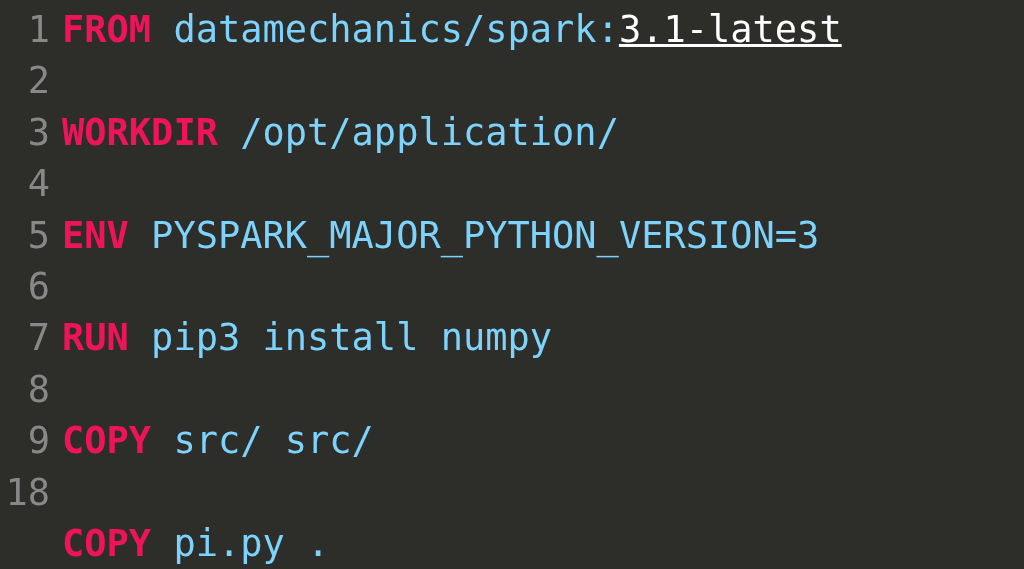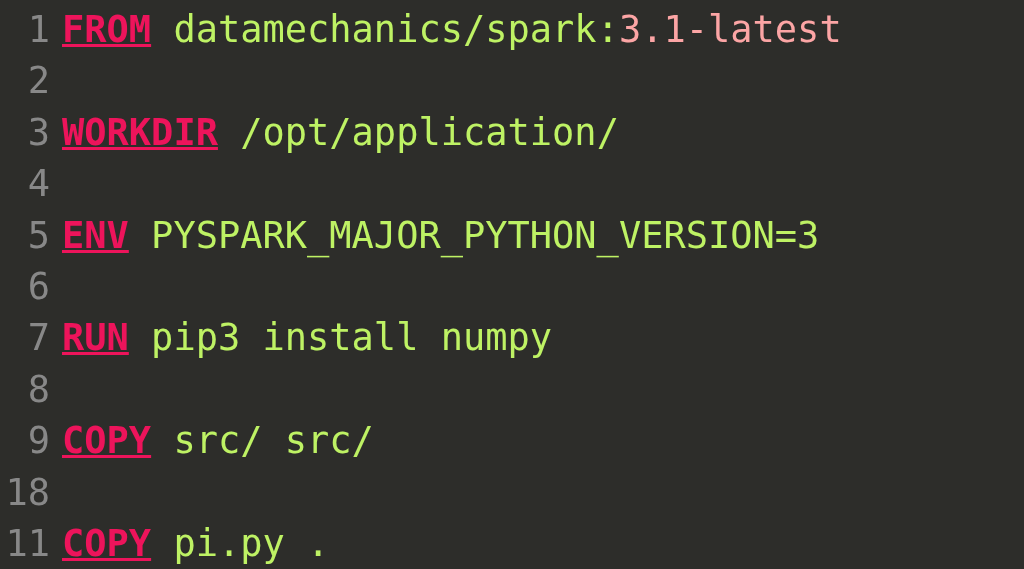--- a/index.html
+++ b/index.html
@@ -33,40 +33,39 @@
       flex: 1;
       color: #e8e8e8;
       white-space: pre;
     }
     .line {
       height: 51.4px;
     }
     .keyword {
       color: #ed145b;
       font-weight: bold;
+    }
+    .tag {
+      color: #ffffff;
       text-decoration: underline;
     }
-    .tag {
-      color: #fca5a5;
-    }
     .plain {
-      color: #bef264;
+      color: #7dd3fc;
     }
   </style>
 </head>
 <body>
 
 <div class="editor">
   <div class="gutter" id="gutter">
       <div class="line">1</div>
       <div class="line">2</div>
       <div class="line">3</div>
       <div class="line">4</div>
       <div class="line">5</div>
       <div class="line">6</div>
       <div class="line">7</div>
       <div class="line">8</div>
       <div class="line">9</div>
       <div class="line">18</div>
-      <div class="line">11</div>
     </div>
   <div class="code" id="code"><div class="line"><span class="keyword">FROM</span><span class="plain"> datamechanics/spark:</span><span class="tag">3.1-latest</span></div><div class="line">&nbsp;</div><div class="line"><span class="keyword">WORKDIR</span><span class="plain"> /opt/application/</span></div><div class="line">&nbsp;</div><div class="line"><span class="keyword">ENV</span><span class="plain"> PYSPARK_MAJOR_PYTHON_VERSION=3</span></div><div class="line">&nbsp;</div><div class="line"><span class="keyword">RUN</span><span class="plain"> pip3 install numpy</span></div><div class="line">&nbsp;</div><div class="line"><span class="keyword">COPY</span><span class="plain"> src/ src/</span></div><div class="line">&nbsp;</div><div class="line"><span class="keyword">COPY</span><span class="plain"> pi.py .</span></div></div>
 </div>
 
 </body></html>

